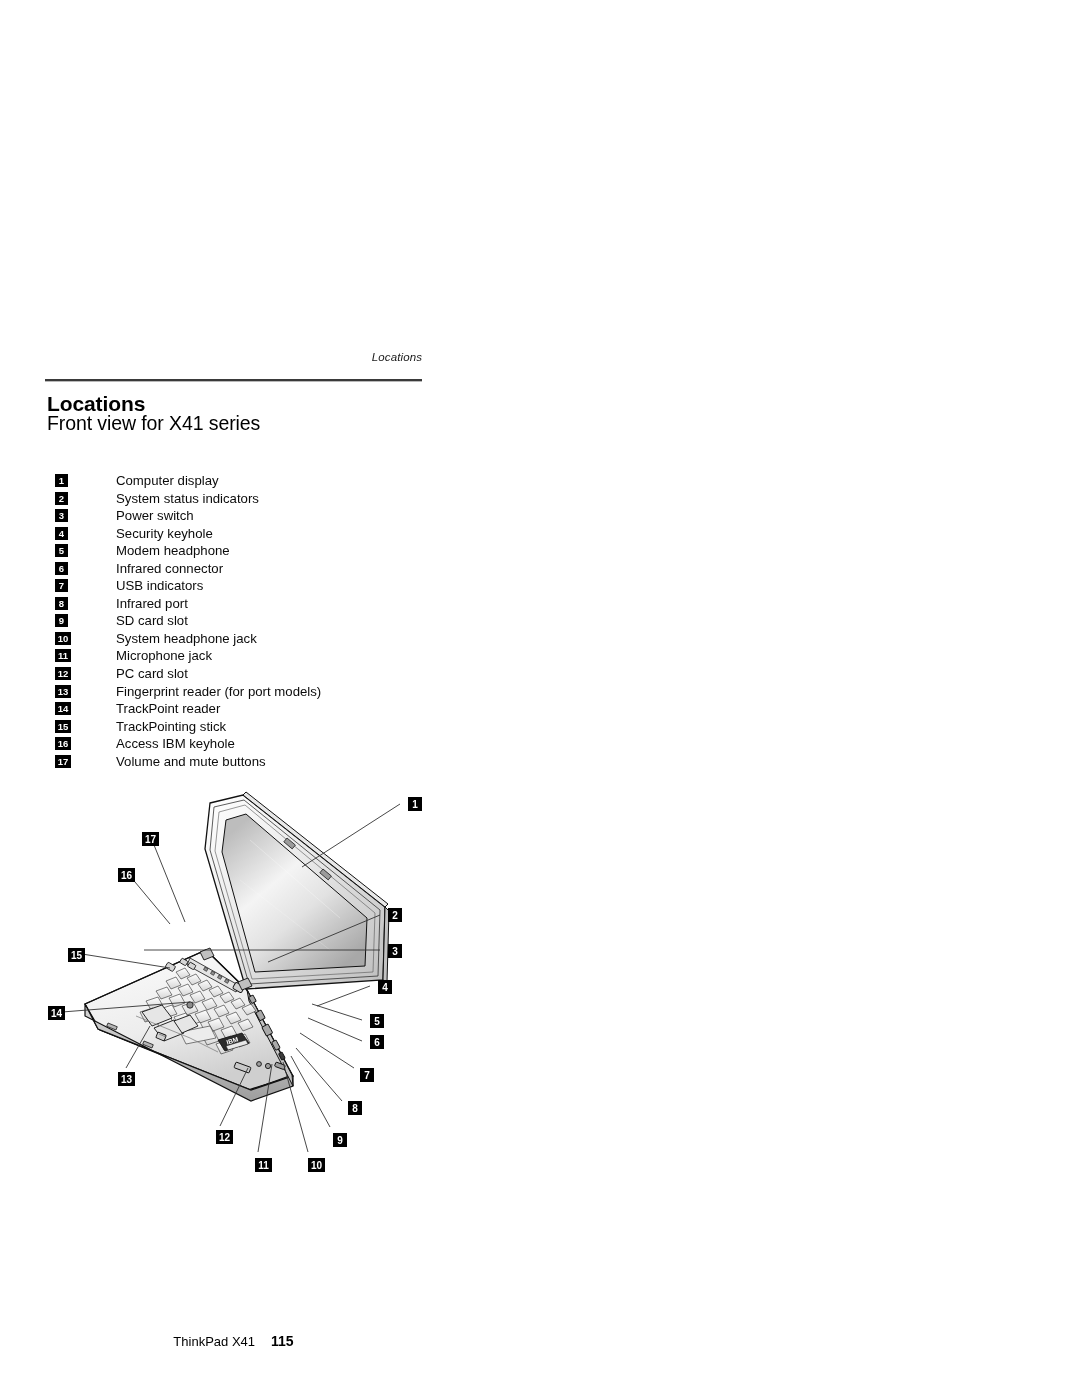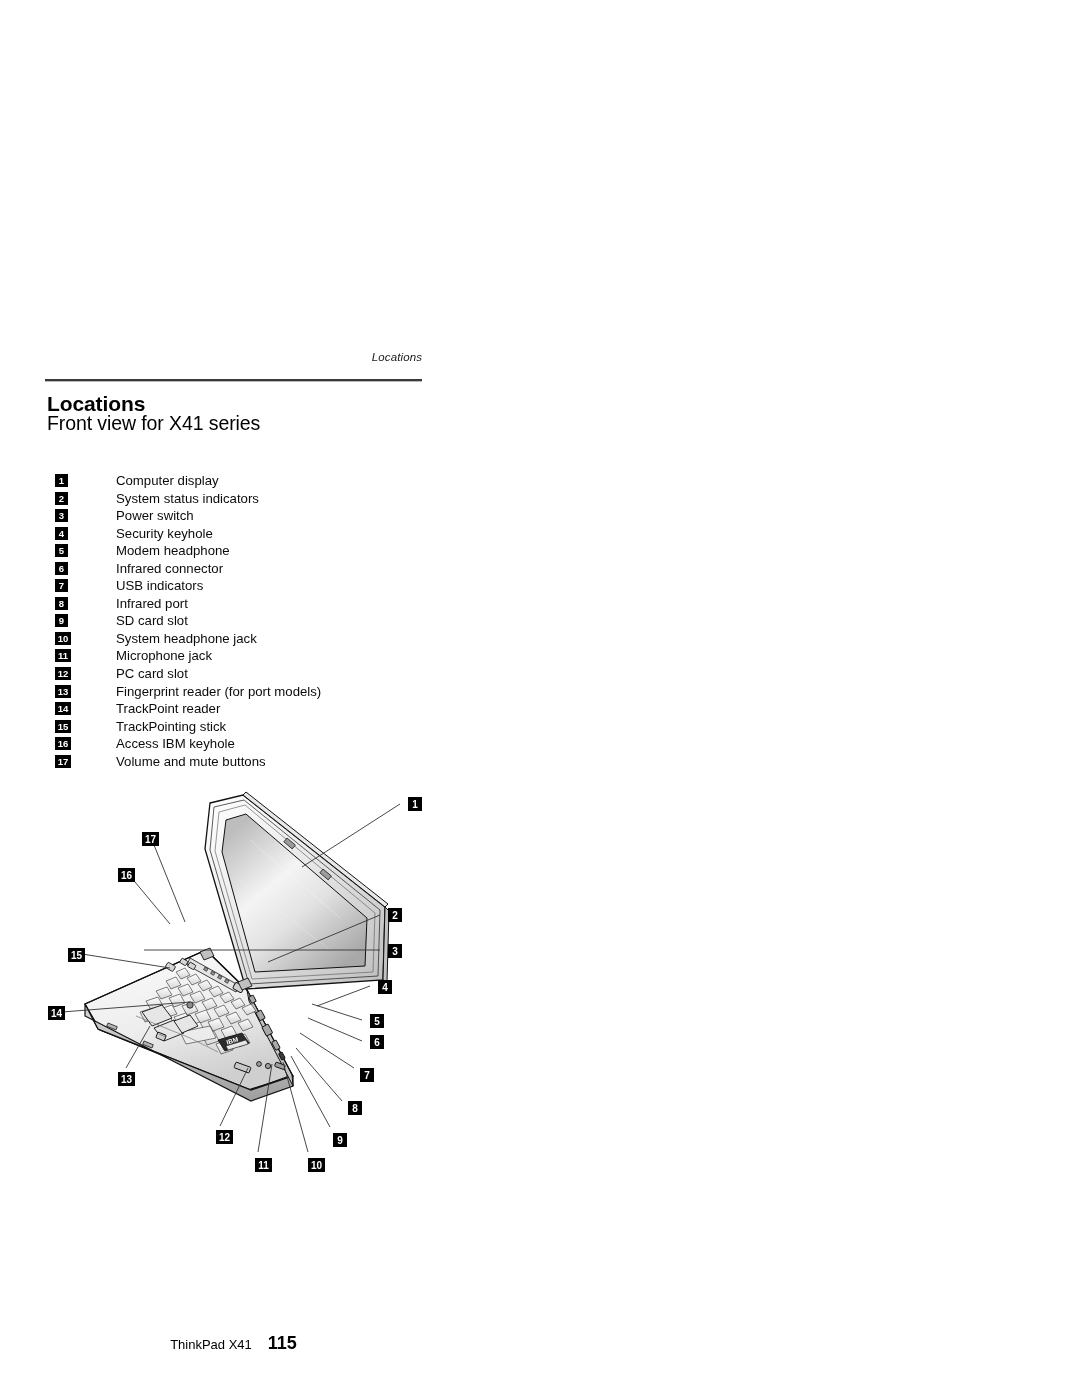--- a/index.html
+++ b/index.html
@@ -130,21 +130,21 @@
     left: 45px;
     top: 1333px;
     width: 377px;
     text-align: center;
     font-size: 13px;
   }
   .footer .fname { }
   .footer .fpage {
     font-weight: bold;
     margin-left: 16px;
-    font-size: 18px;
+    font-size: 14px;
   }
 </style>
 </head>
 <body>
 
 <div class="page">
 
   <div class="running-head">Locations</div>
   <div class="head-rule"></div>
 

